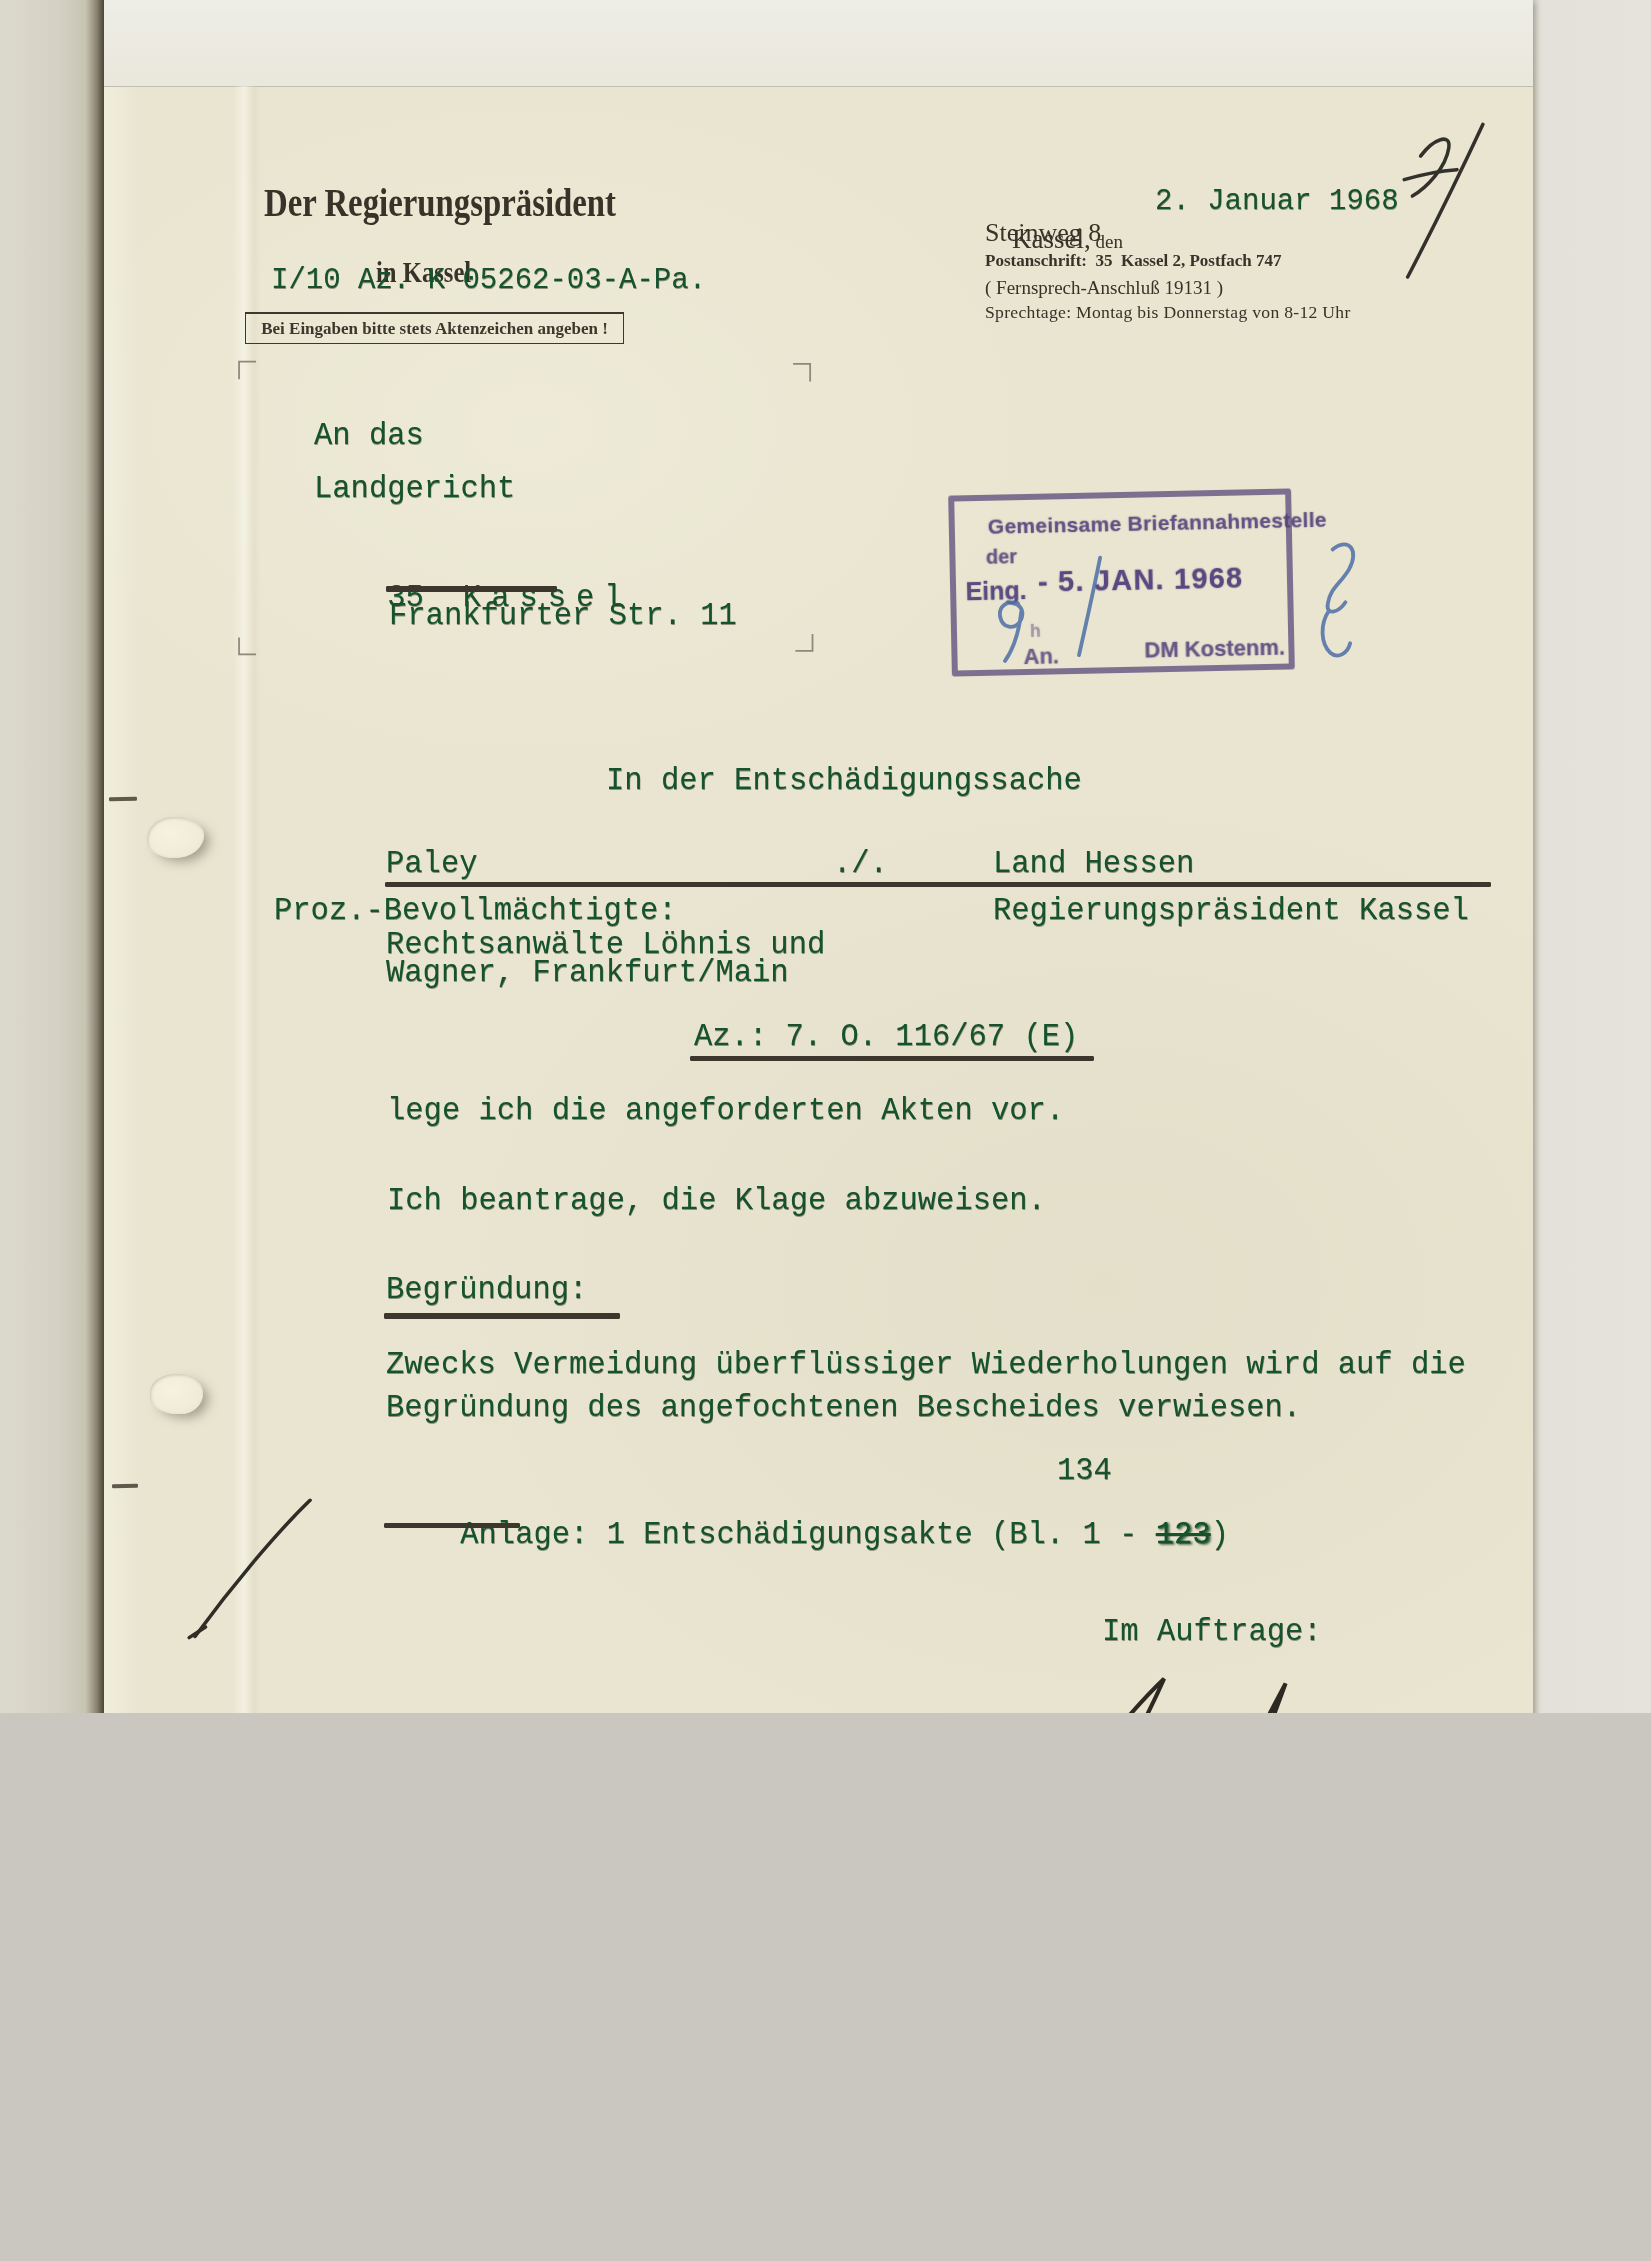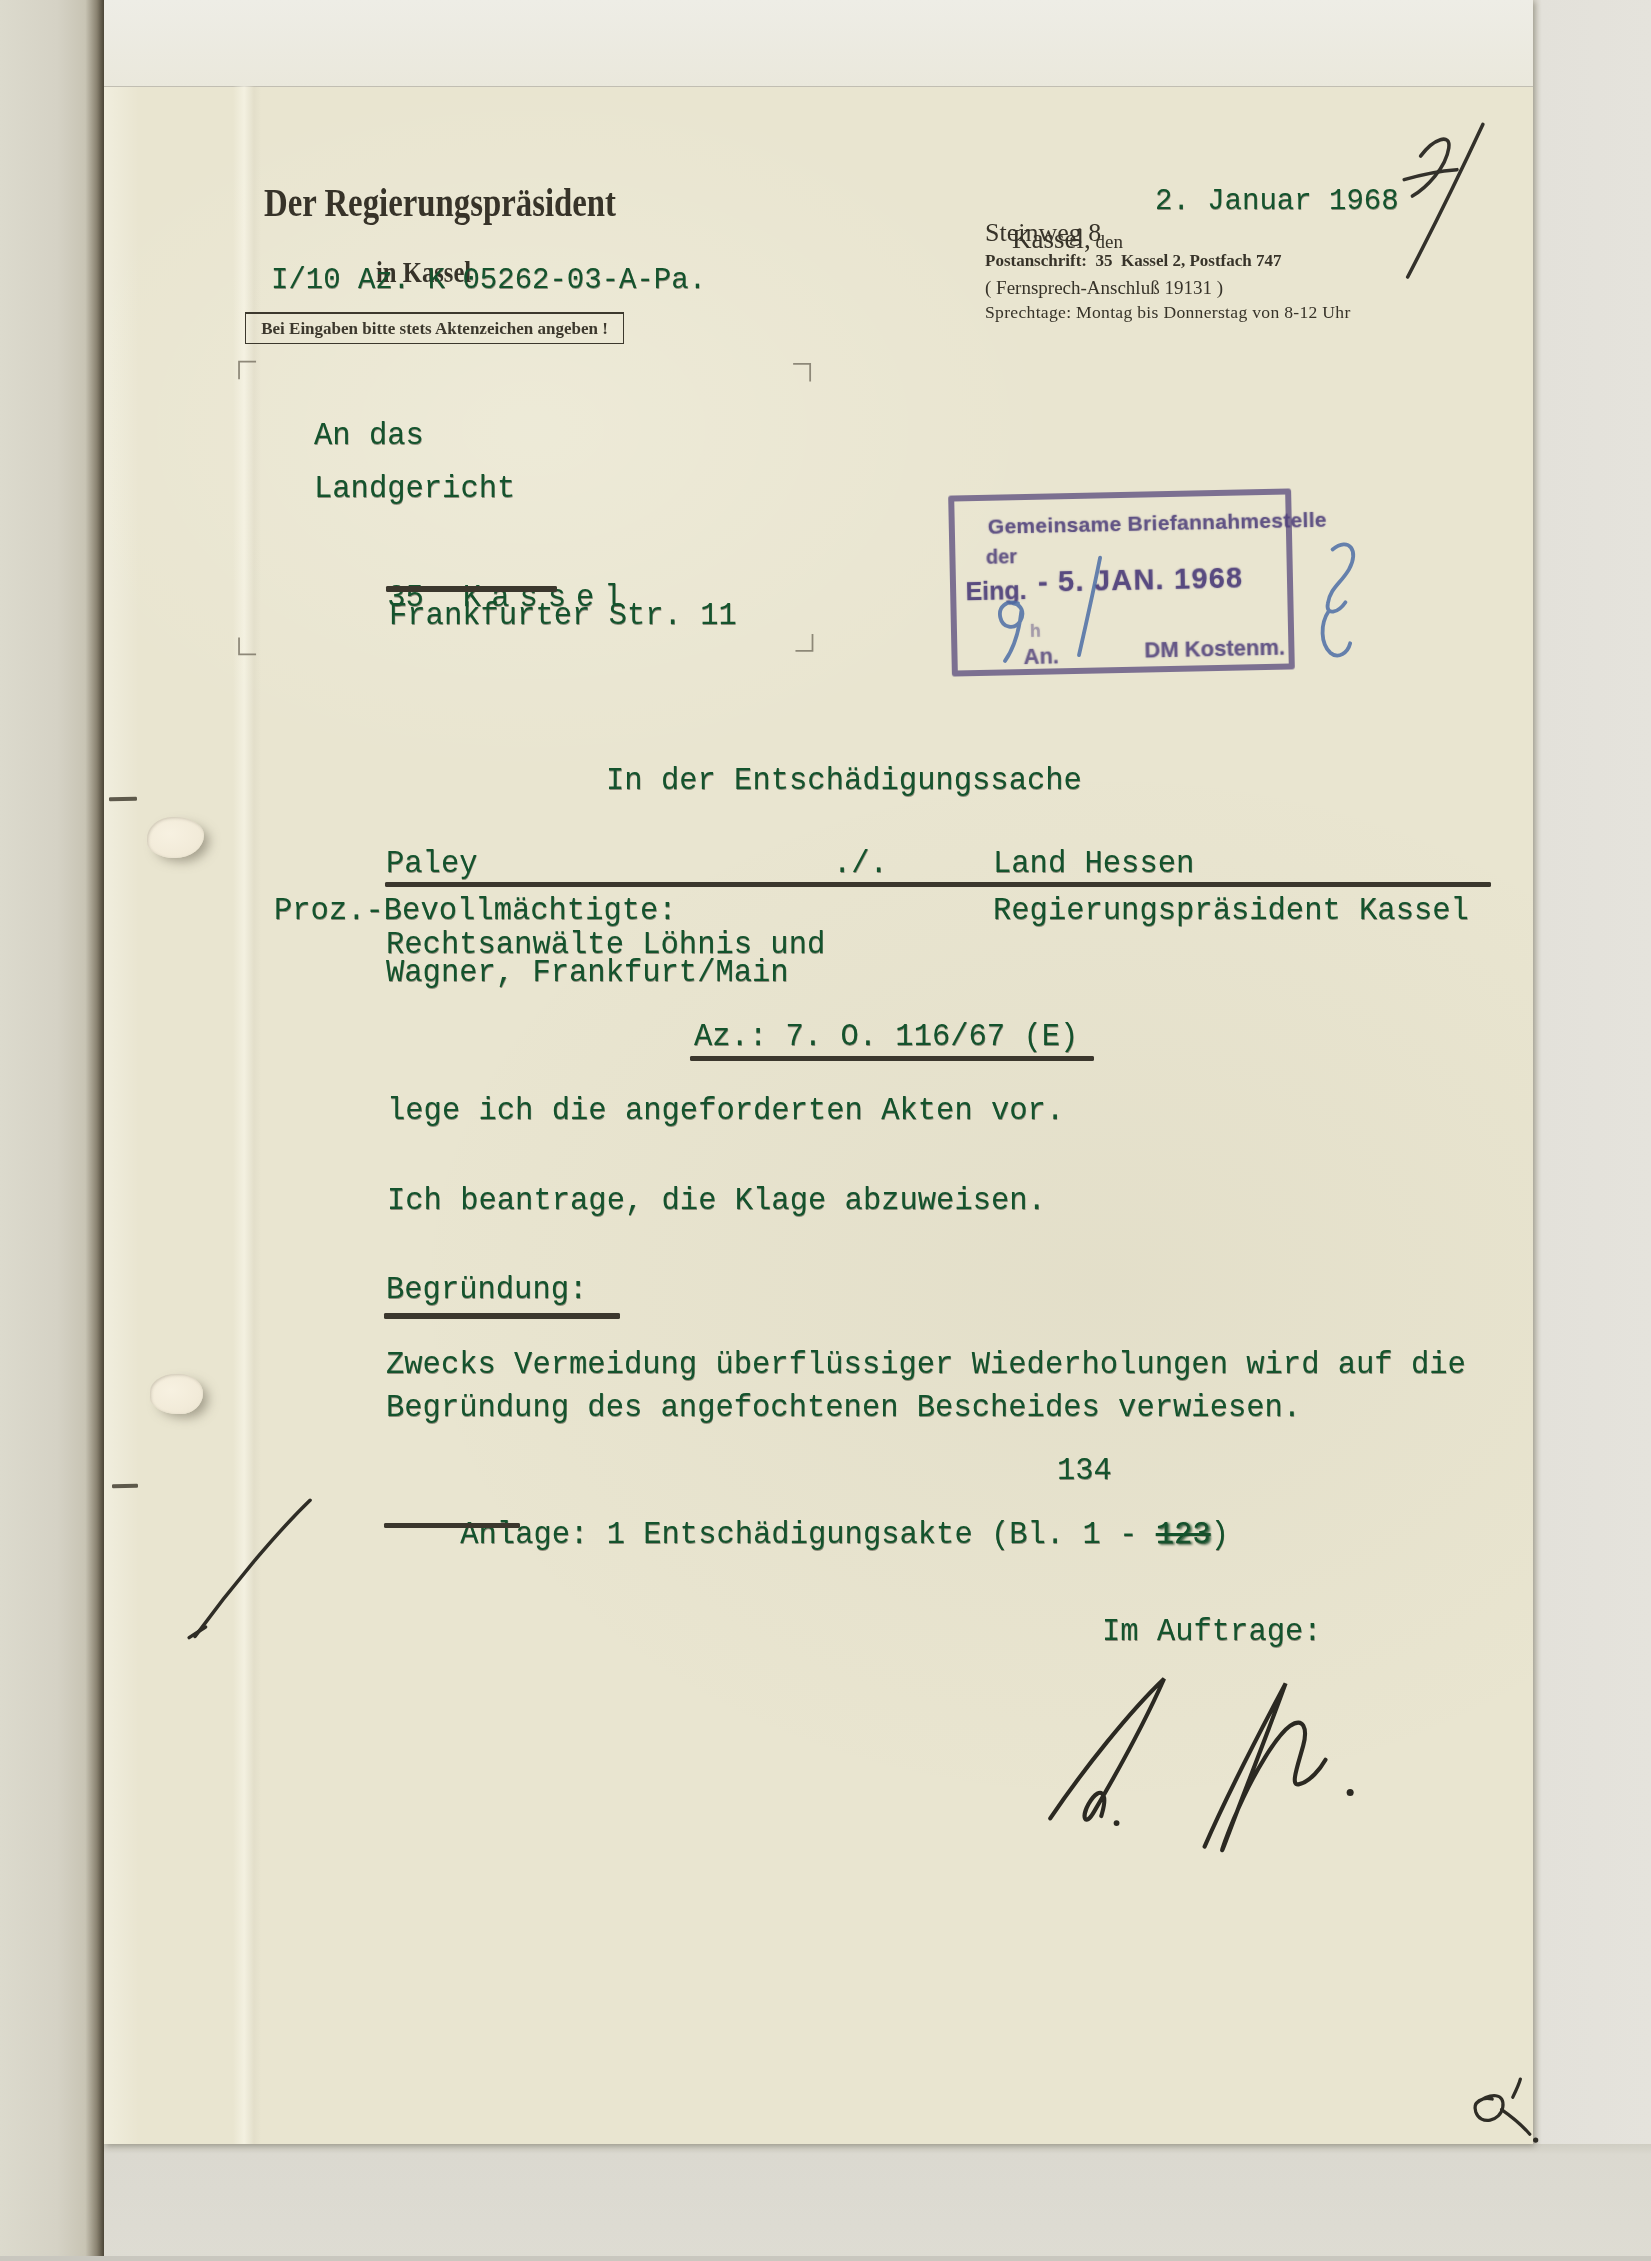--- a/index.html
+++ b/index.html
@@ -1,16 +1,16 @@
 <!DOCTYPE html>
 <html style="font-size:9.4px"><head>
 <meta charset="utf-8">
 <style>
   html,body{margin:0;padding:0;background:#c9c7bf;}
-  #canvas{position:relative;width:1652px;height:2256px;overflow:hidden;background:#dedcd3;
+  #canvas{position:relative;width:1652px;height:1713px;overflow:hidden;background:#dedcd3;
           font-family:"Liberation Serif",serif;}
   
   .backing-left{position:absolute;left:0;top:0;width:104px;height:2261px;
     background:linear-gradient(90deg,#dcdacd 0%,#d5d2c5 55%,#c8c4b4 82%,#8a8371 93%,#4a4436 100%);}
   .backing-right{position:absolute;left:1533px;top:0;width:119px;height:2261px;
     background:linear-gradient(90deg,#d4d1c6 0,#e3e1da 8.2px,#e5e3dc 100%);}
   .backing-bottom{position:absolute;left:104px;top:2144px;width:1547px;height:117px;
     background:linear-gradient(180deg,#cfcdc2 0,#dbd9d0 10.6px,#dedcd3 100%);}
   
   .page{position:absolute;left:104px;top:0;width:1429px;height:2144px;

